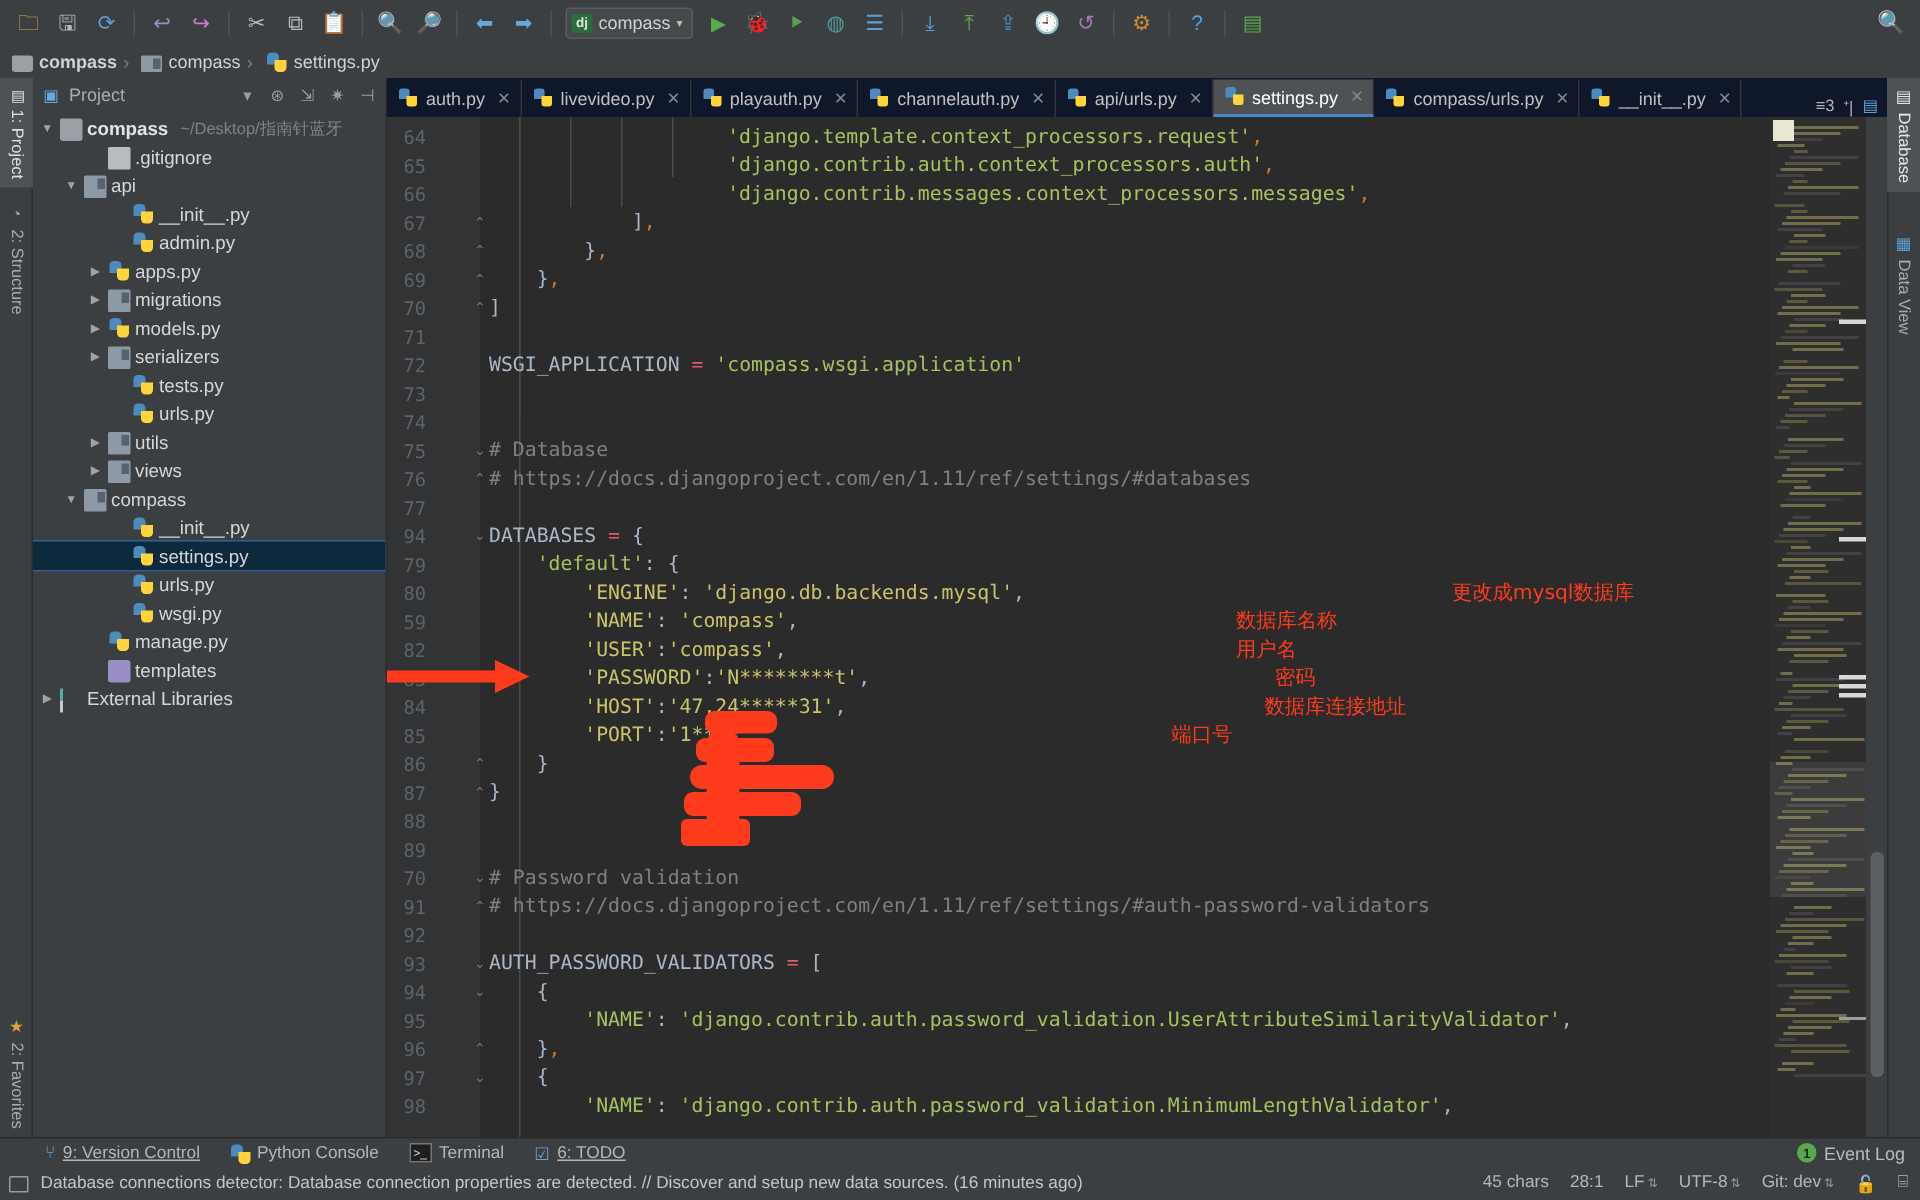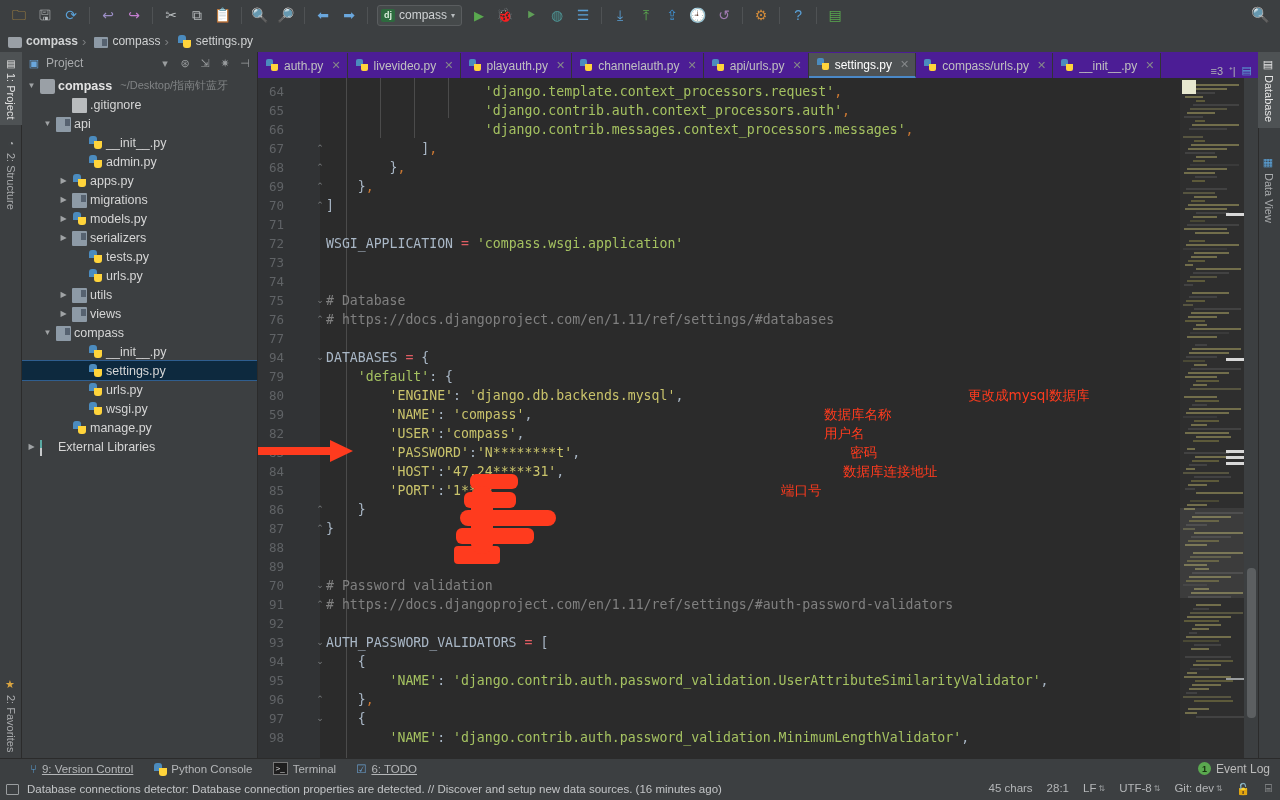--- a/index.html
+++ b/index.html
@@ -122,21 +122,21 @@
   .ic-lib { width:14px;height:12px;margin-top:2px;display:flex;gap:1px;align-items:flex-end;}
   .ic-lib i { display:block;width:2px;background:#5aa9a3;}
   .ic-lib i:nth-child(1){height:8px;background:#5aa9a3;}
   .ic-lib i:nth-child(2){height:11px;background:#c7c9cb;}
   .ic-lib i:nth-child(3){height:7px;background:#5aa9a3;}
   .ic-lib i:nth-child(4){height:10px;background:#c7c9cb;}
 
   
   .tabs {
     position: absolute; top: 52px; left: 258px; right: 22px; height: 26px;
-    background: #4c1d95; display: flex; align-items: flex-end;
+    background: #0f172a; display: flex; align-items: flex-end;
   }
   .tab {
     height: 25px; display: flex; align-items: center; gap: 5px;
     padding: 0 6px 0 8px; font-size: 12px; color: #c0c0c0;
     border-right: 1px solid #323436; white-space: nowrap;
   }
   .tab.active { background: #4e5254; color: #ffffff; border-bottom: 2px solid #4a88c7; }
   .tab .x { color: #85888a; font-size: 11px; margin-left: 3px; }
   .tab .tico { width:13px;height:13px;position:relative;flex:none;}
   .tab .tico:before{content:"";position:absolute;left:0;top:0;width:7px;height:7px;background:#4b8bbe;border-radius:2px 2px 0 0;}
@@ -420,20 +420,25 @@
         </div>
         <div class="row" style="padding-left: 52px;">
           <span class="arw"></span>
           <span class="ico ic-py"></span>
           <span class="lbl">wsgi.py</span>
         </div>
         <div class="row" style="padding-left: 36px;">
           <span class="arw"></span>
           <span class="ico ic-py"></span>
           <span class="lbl">manage.py</span>
+        </div>
+        <div class="row" style="padding-left: 36px;">
+          <span class="arw"></span>
+          <span class="ico ic-folder violet"></span>
+          <span class="lbl">templates</span>
         </div>
         <div class="row" style="padding-left: 4px;">
           <span class="arw">▶</span>
           <span class="ico ic-lib">
             <i></i>
             <i></i>
           </span>
           <span class="lbl">External Libraries</span>
         </div>
       </div>

